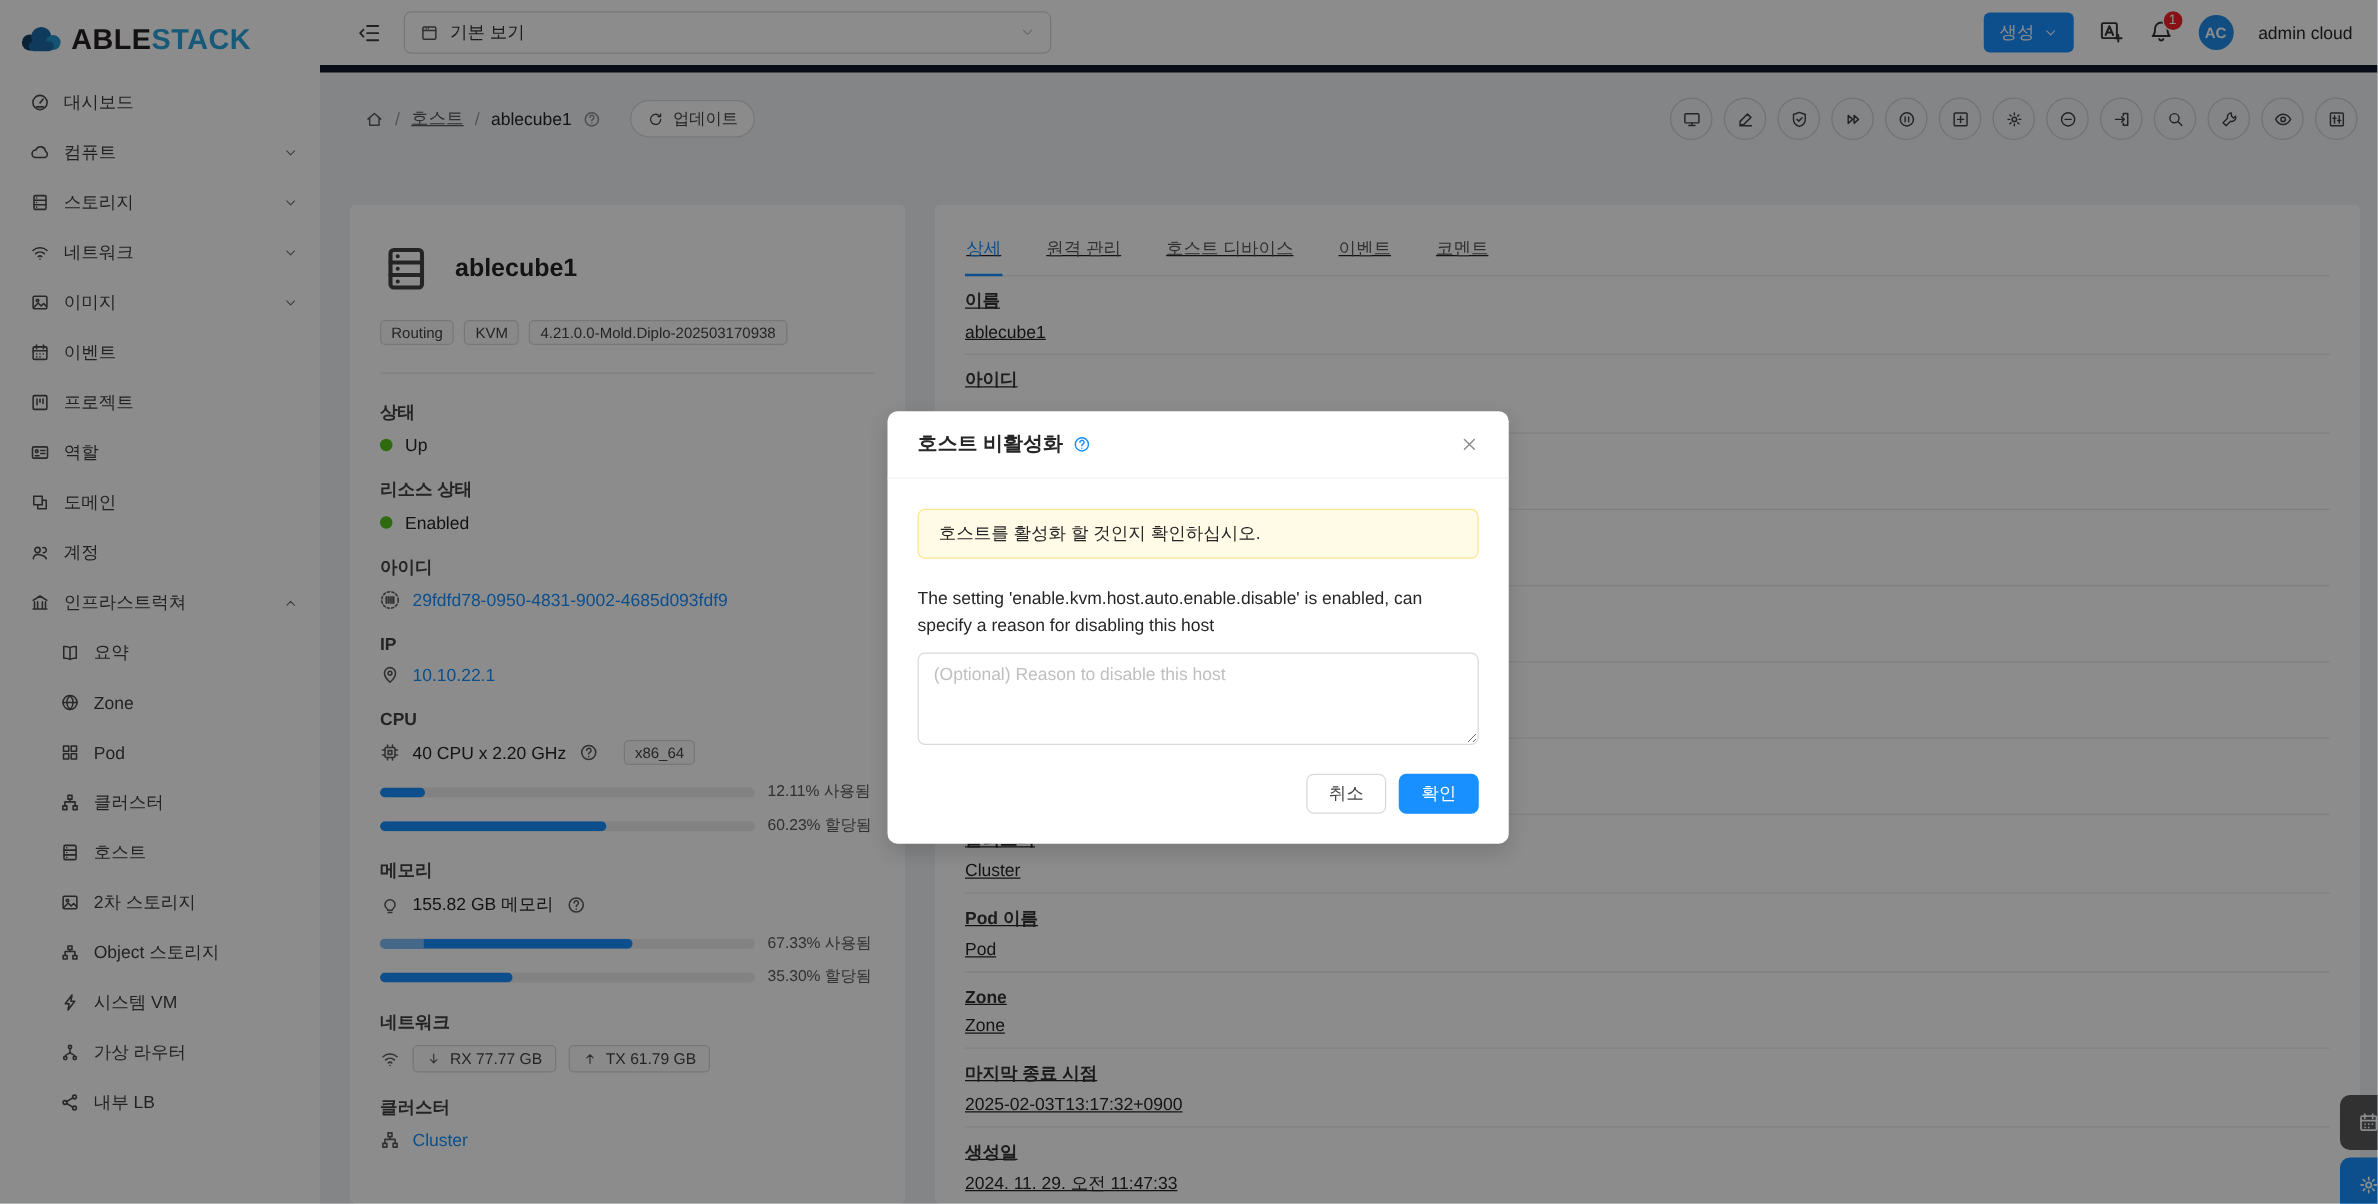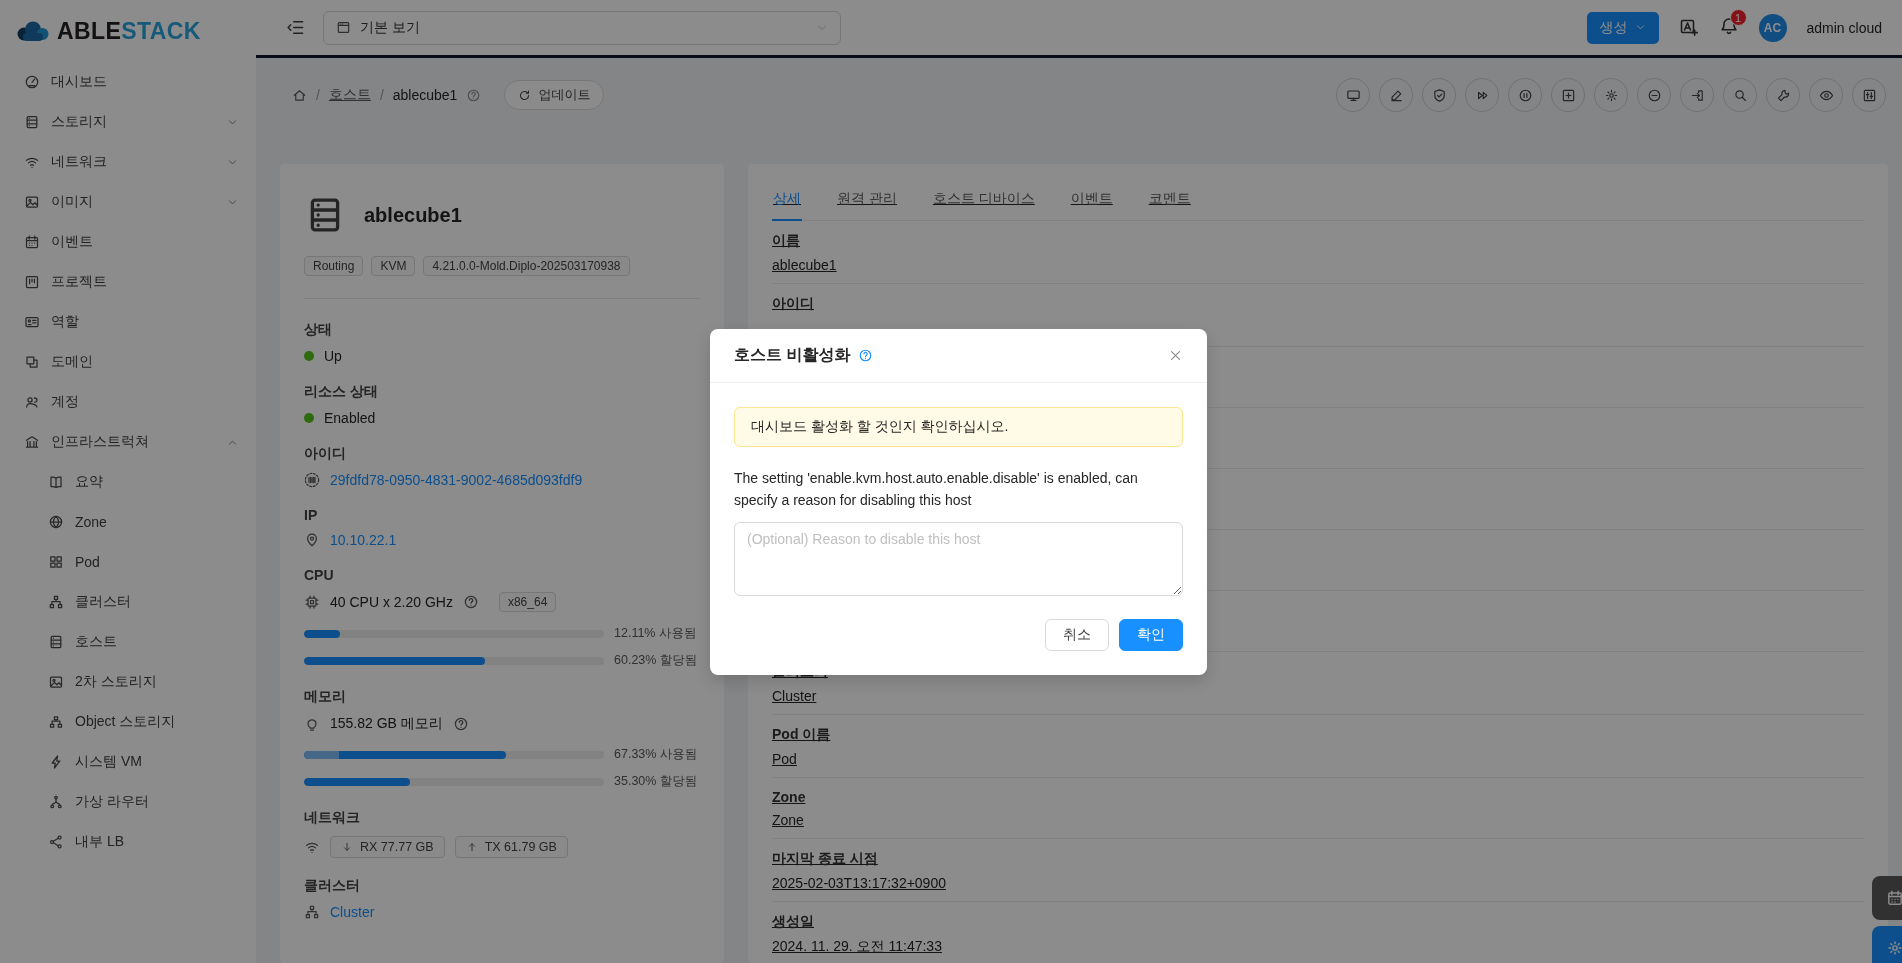--- a/index.html
+++ b/index.html
@@ -21,21 +21,21 @@
   .menu-item { height:40px; display:flex; align-items:center; padding:0 18px 0 24px; gap:11px;
     color:#3f3f3f; cursor:pointer; }
   .menu-item.child { padding-left:48px; }
   .mi-icon { font-size:16px; color:#4a4a4a; flex-shrink:0; }
   .mi-label { white-space:nowrap; }
   .chev { margin-left:auto; font-size:11px; color:#6b6b6b; }
 
   
   .main { flex:1; display:flex; flex-direction:column; min-width:0; }
   .topbar { height:58px; background:#fff; display:flex; align-items:center;
-    padding:0 20px 0 30px; gap:18px; border-bottom:3px solid #0f172a; }
+    padding:0 20px 0 30px; gap:18px; border-bottom:6px solid #0f172a; }
   .fold { font-size:19px; color:#3f3f3f; cursor:pointer; }
   .view-select { width:518px; height:34px; border:1px solid #d9d9d9; border-radius:6px;
     display:flex; align-items:center; gap:9px; padding:0 12px; background:#fff; color:#333; cursor:pointer; }
   .view-select .ic { font-size:15px; color:#555; }
   .view-select .vs-chev { margin-left:auto; color:#bfbfbf; font-size:12px; }
   .top-right { margin-left:auto; display:flex; align-items:center; gap:20px; }
   .btn-create { background:#1890ff; color:#fff; border:none; border-radius:5px;
     padding:7px 13px; font-size:14px; display:flex; align-items:center; gap:7px; cursor:pointer; }
   .btn-create .ic { font-size:11px; }
   .hicon { font-size:20px; color:#333; cursor:pointer; position:relative; }
@@ -150,20 +150,33 @@
             <svg viewBox="0 0 16 16" fill="none" stroke="currentColor" stroke-width="1.25" stroke-linecap="round" stroke-linejoin="round">
               <circle cx="8" cy="8" r="5.7"></circle>
               <path d="M8 8.3 10.6 5.2M5.2 11.5h5.6"></path>
             </svg>
           </span>
           <span class="mi-label">대시보드</span>
         </div>
         <div class="menu-item">
           <span class="mi-icon ic">
             <svg viewBox="0 0 16 16" fill="none" stroke="currentColor" stroke-width="1.25" stroke-linecap="round" stroke-linejoin="round">
+              <path d="M4.6 12a3 3 0 0 1 .1-6 4 4 0 0 1 7.7 1A2.7 2.7 0 0 1 12 12z"></path>
+            </svg>
+          </span>
+          <span class="mi-label">컴퓨트</span>
+          <span class="chev ic">
+            <svg viewBox="0 0 16 16" fill="none" stroke="currentColor" stroke-width="1.25" stroke-linecap="round" stroke-linejoin="round">
+              <path d="M3.5 5.5 8 10l4.5-4.5"></path>
+            </svg>
+          </span>
+        </div>
+        <div class="menu-item">
+          <span class="mi-icon ic">
+            <svg viewBox="0 0 16 16" fill="none" stroke="currentColor" stroke-width="1.25" stroke-linecap="round" stroke-linejoin="round">
               <rect x="3.2" y="2.5" width="9.6" height="11" rx="1"></rect>
               <path d="M3.2 6.2h9.6M3.2 9.8h9.6M5.3 4.4h.01M5.3 8h.01M5.3 11.7h.01"></path>
             </svg>
           </span>
           <span class="mi-label">스토리지</span>
           <span class="chev ic">
             <svg viewBox="0 0 16 16" fill="none" stroke="currentColor" stroke-width="1.25" stroke-linecap="round" stroke-linejoin="round">
               <path d="M3.5 5.5 8 10l4.5-4.5"></path>
             </svg>
           </span>
@@ -804,21 +817,21 @@
           <path d="M6.3 6.3a1.75 1.75 0 1 1 2.5 1.6c-.6.3-.8.7-.8 1.3M8 11.3h.01"></path>
         </svg>
       </span>
     <span class="m-close ic">
         <svg viewBox="0 0 16 16" fill="none" stroke="currentColor" stroke-width="1.25" stroke-linecap="round" stroke-linejoin="round">
           <path d="M3.8 3.8l8.4 8.4M12.2 3.8l-8.4 8.4"></path>
         </svg>
       </span>
   </div>
   <div class="m-body">
-    <div class="m-alert">대시보드 활성화 할 것인지 확인하십시오.</div>
+    <div class="m-alert">호스트를 활성화 할 것인지 확인하십시오.</div>
     <div class="m-text">The setting 'enable.kvm.host.auto.enable.disable' is enabled, can specify a reason for disabling this host</div>
     <textarea class="m-textarea" placeholder="(Optional) Reason to disable this host" style=""></textarea>
   </div>
   <div class="m-foot">
     <button class="btn">취소</button>
     <button class="btn primary">확인</button>
   </div>
 </div>
 
 </body></html>

